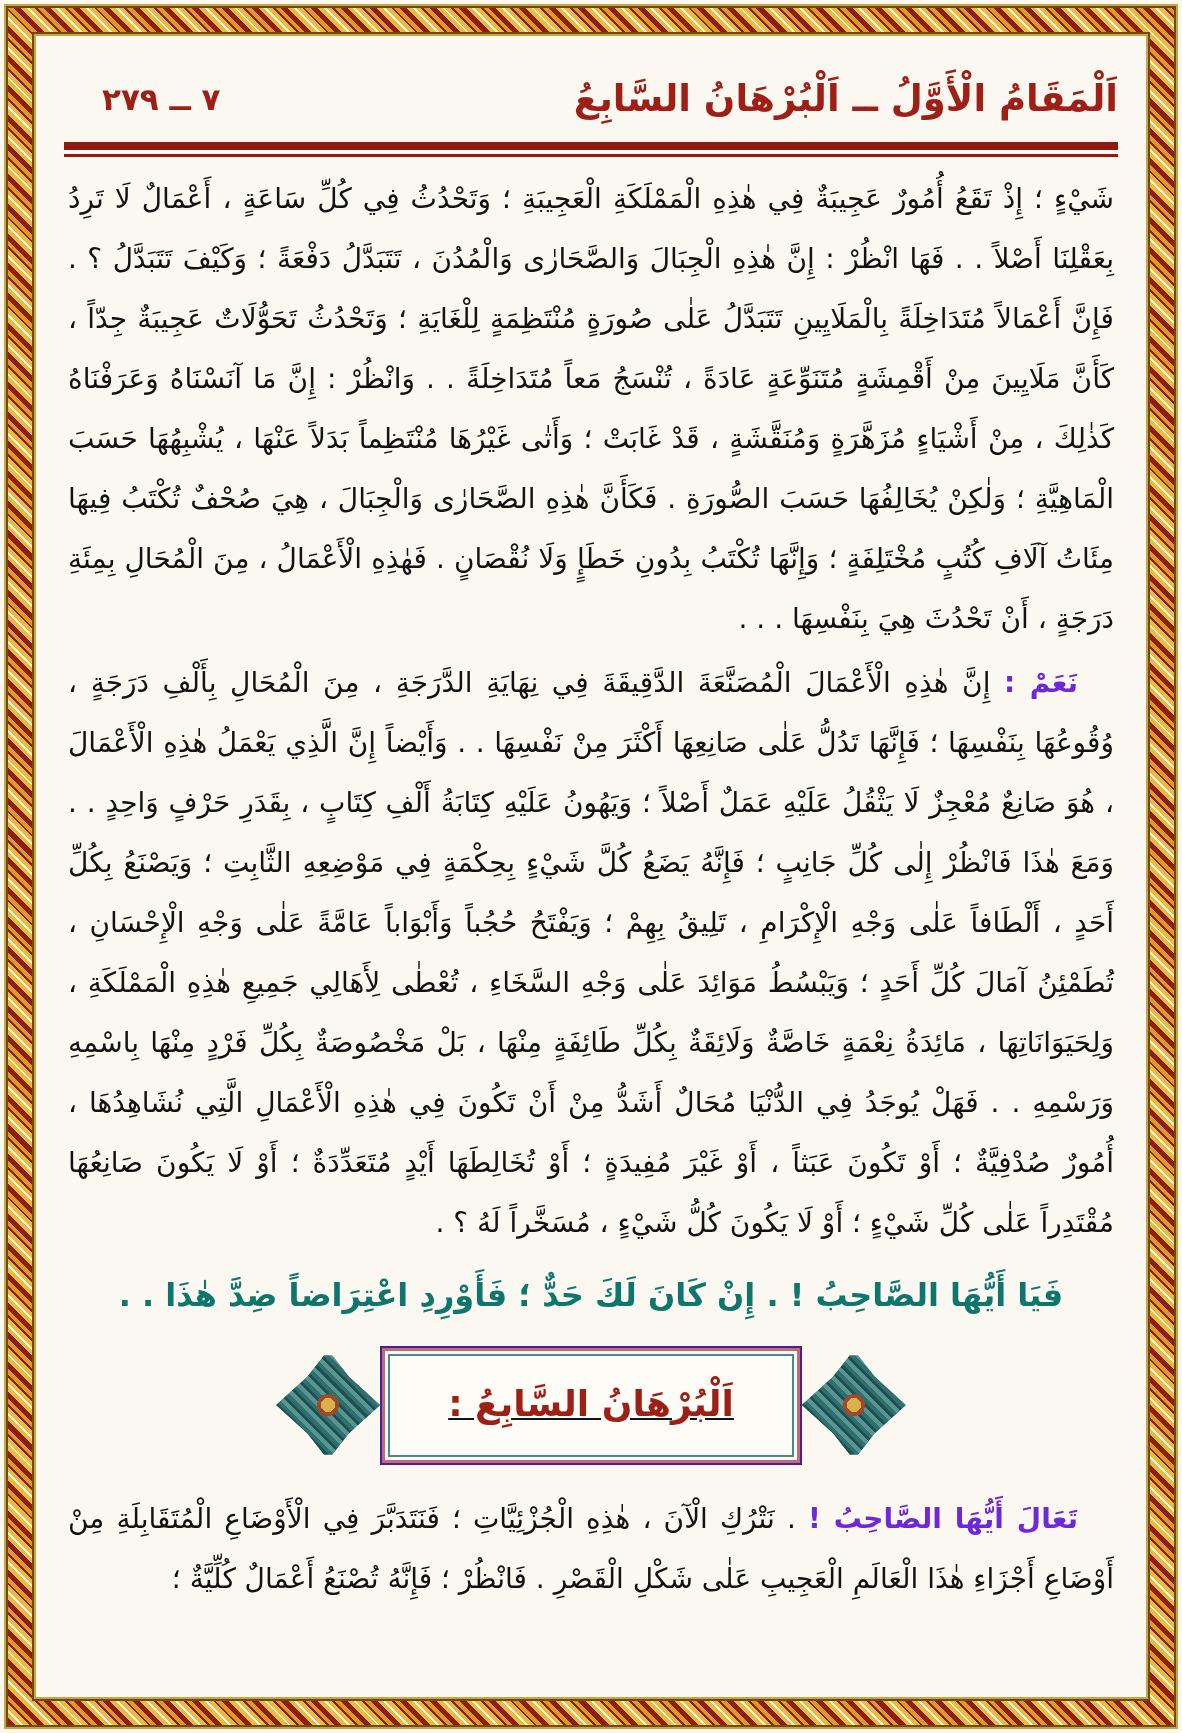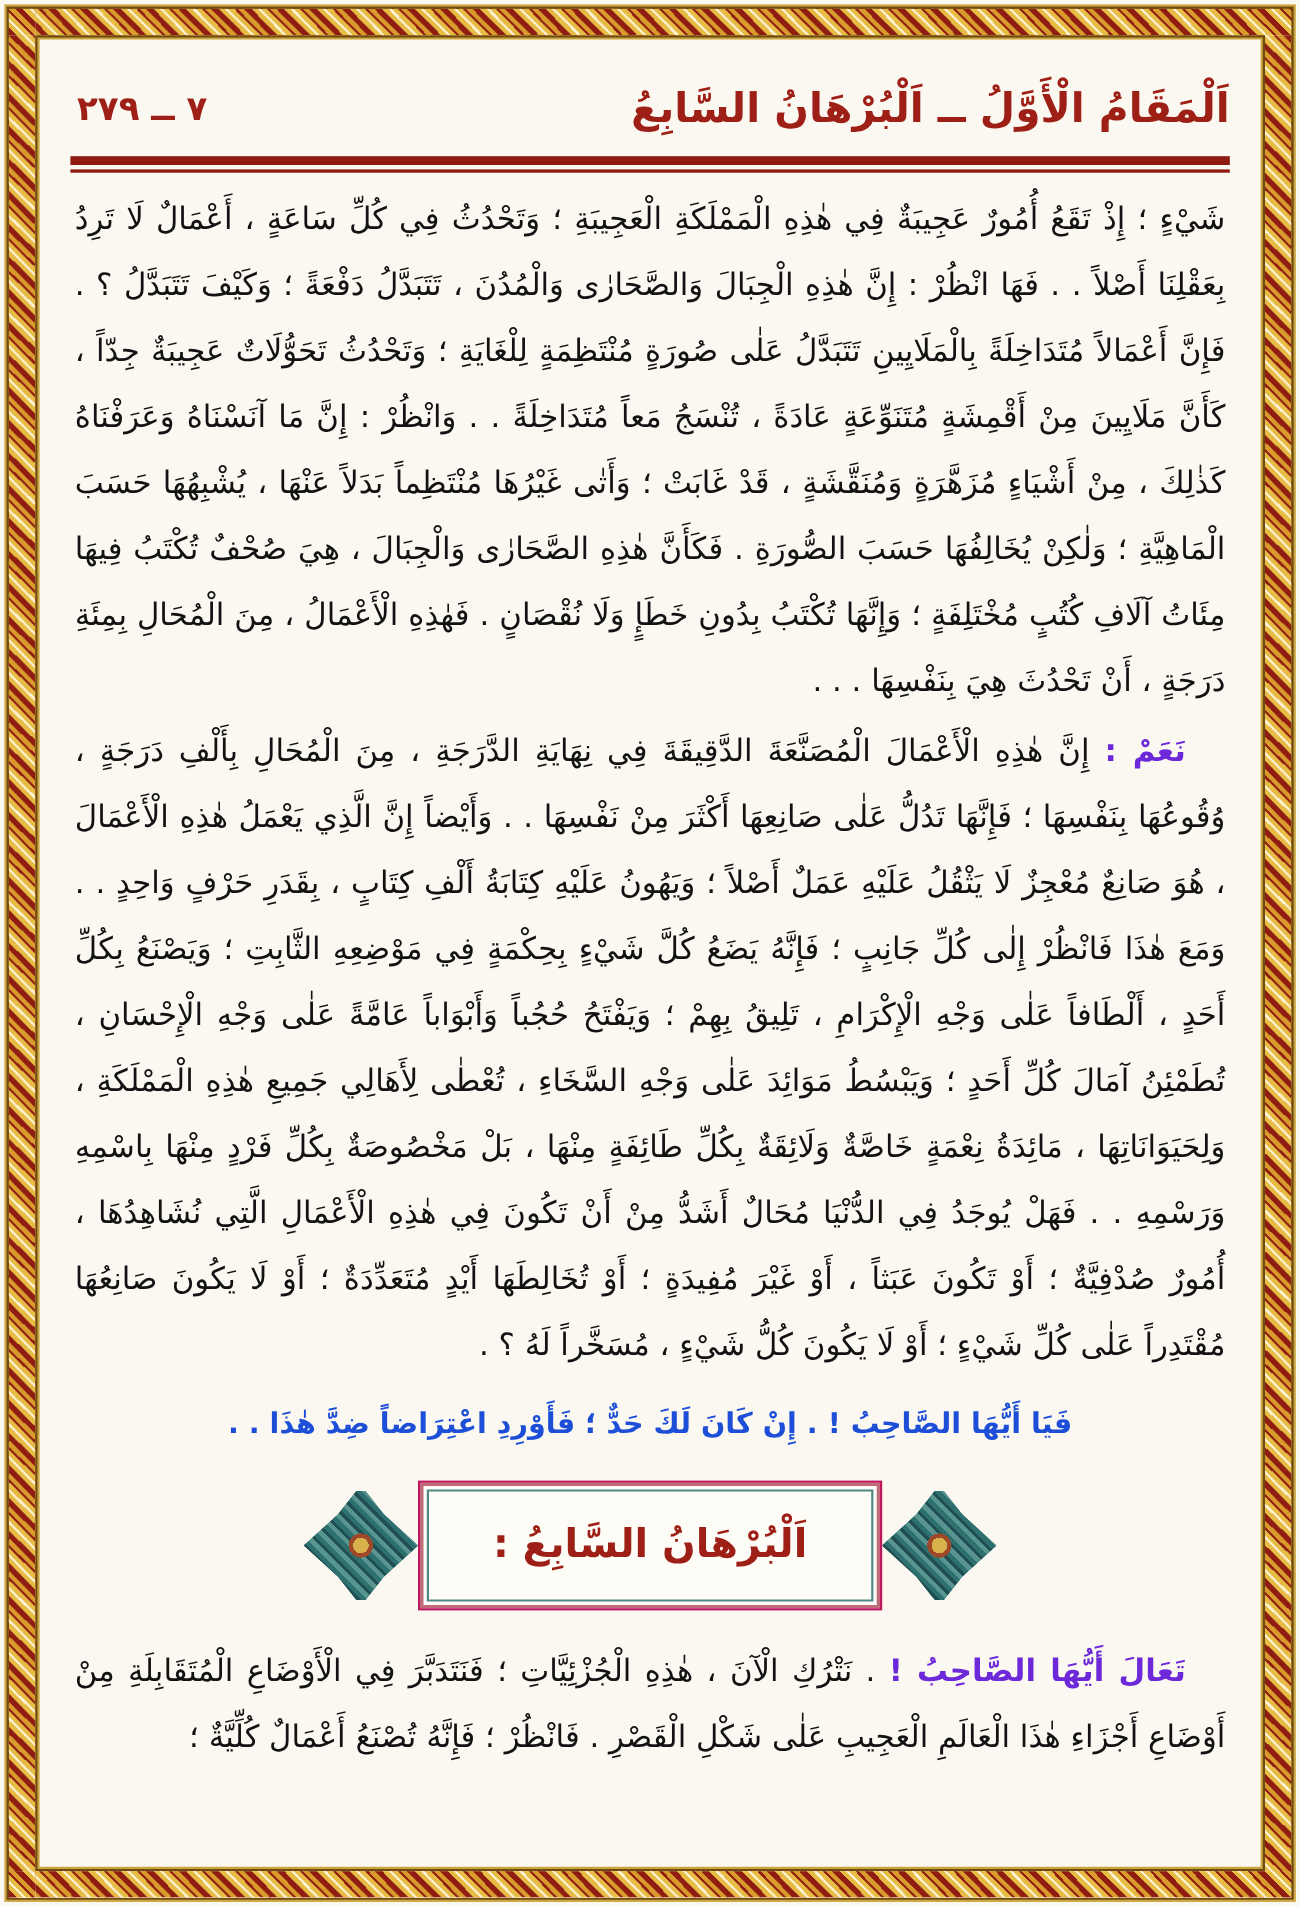--- a/index.html
+++ b/index.html
@@ -40,20 +40,21 @@
     position: absolute;
     inset: 46px 64px 50px 64px;
     direction: rtl;
   }
 
   
   .header-row {
     position: relative;
     height: 74px;
     margin-top: 16px;
+    margin-left: 32px;
   }
   .page-title {
     margin: 0;
     text-align: right;
     font-size: 37px;
     font-weight: bold;
     color: #9e1f16;
     line-height: 74px;
   }
   .page-marker {
@@ -80,44 +81,45 @@
     color: #121212;
     text-align: justify;
   }
   .para { margin: 4px; }
   .para.indent { text-indent: 36px; }
   .red { color: #6d28d9; font-weight: bold; }
 
   .callout {
     margin: 14px 0 10px 0;
     text-align: center;
-    font-size: 26px;
+    font-size: 32px;
     font-weight: bold;
-    color: #1d4ed8;
+    color: #0f766e;
     line-height: 56px;
   }
 
   
   .section-row {
     display: flex;
     align-items: center;
     justify-content: center;
     margin: 16px 0 18px 0;
     height: 132px;
   }
   .section-box {
     position: relative;
     z-index: 1;
     background: #fdfcf7;
-    border: 2px solid #be185d;
+    border: 2px solid #4c1d95;
     box-shadow:
       inset 0 0 0 3px #c06a7a,
       inset 0 0 0 6px #fdfcf7,
       inset 0 0 0 8px #4e8886;
     padding: 26px 66px;
+    text-decoration: underline;
   }
   .section-title {
     font-size: 36px;
     font-weight: bold;
     color: #9e1f16;
     white-space: nowrap;
   }
   .ornament {
     position: relative;
     z-index: 0;

